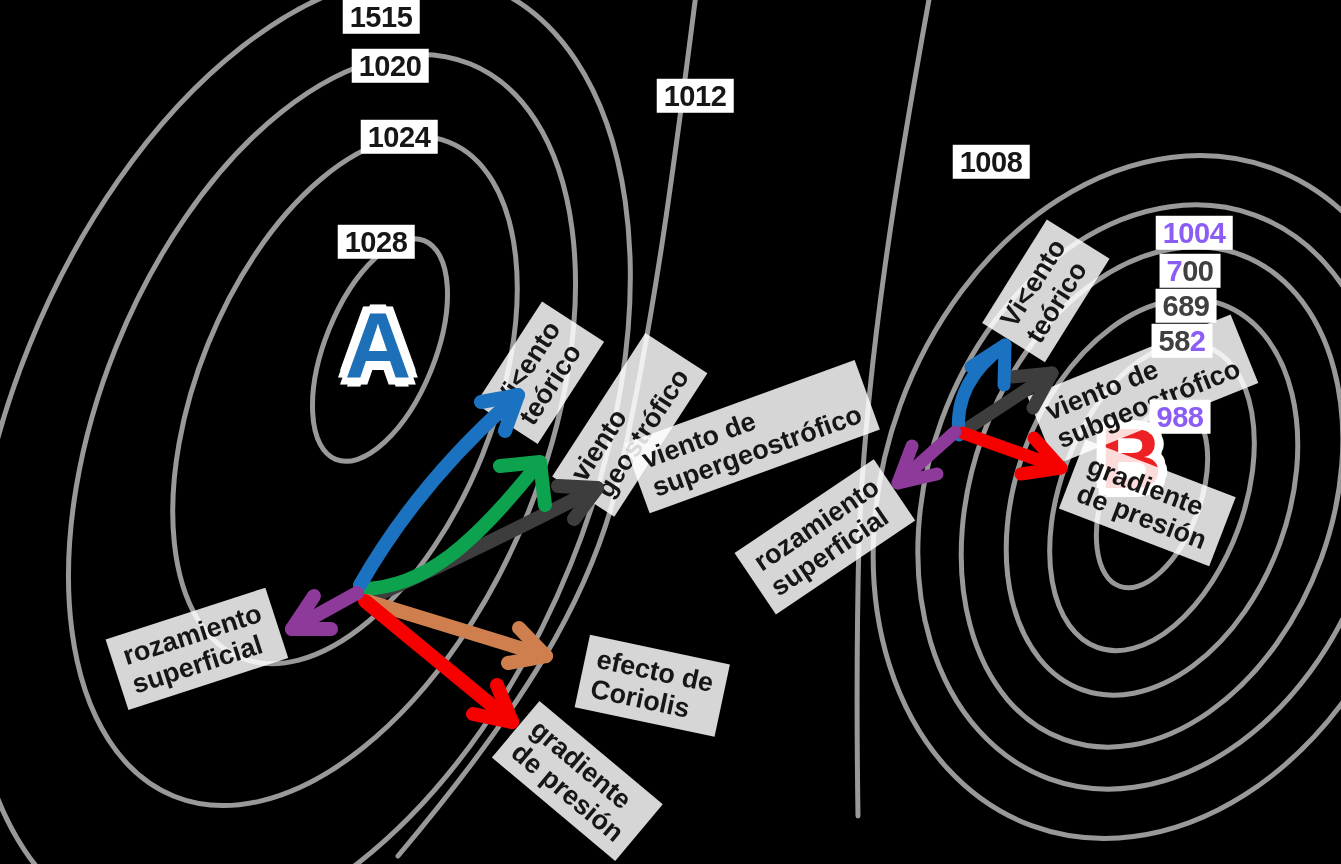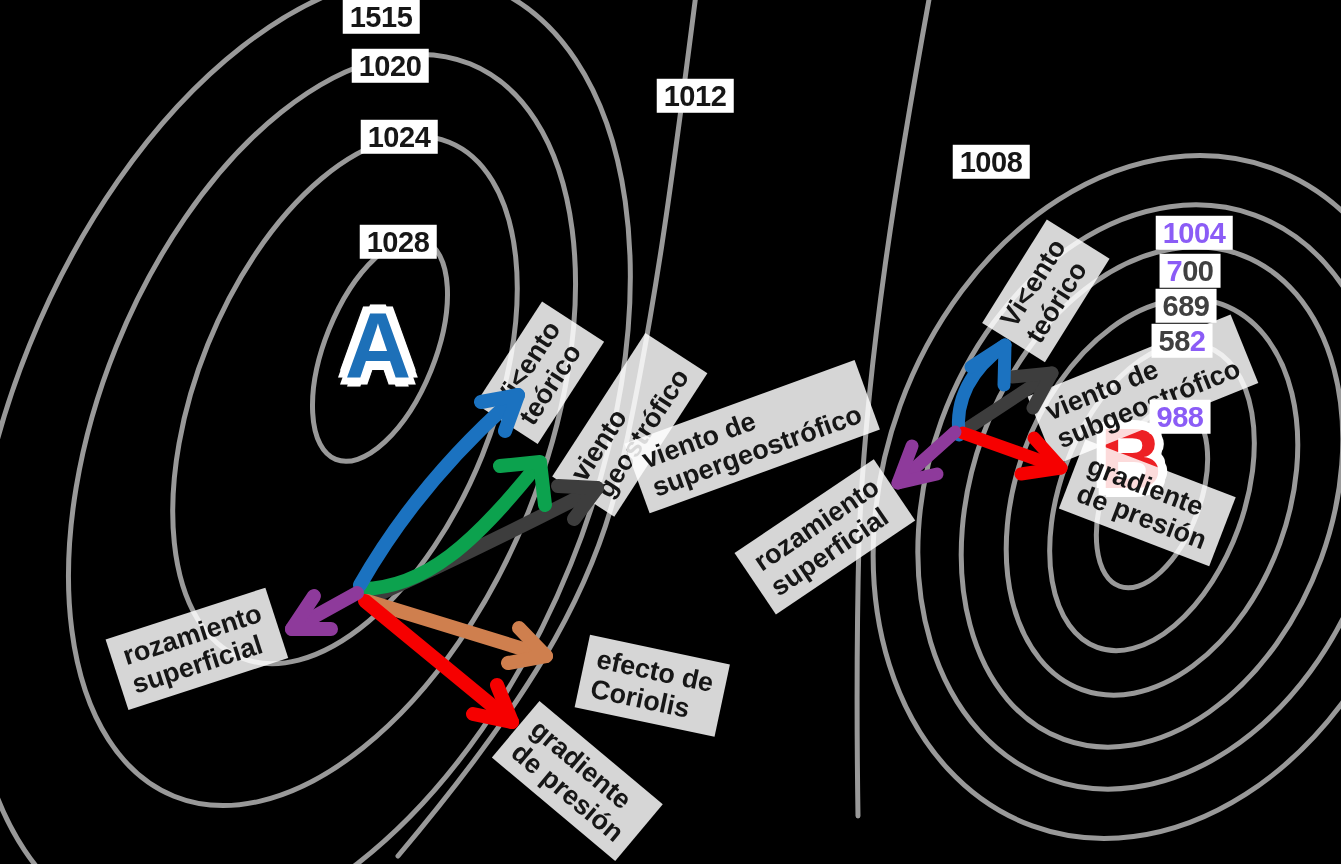--- a/index.html
+++ b/index.html
@@ -62,21 +62,21 @@
       <path d="M 930,-6 C 898,170 866,360 859,540 C 856,660 857,750 858,816"></path>
     </g>
   </svg>
 
   <div class="letter" style="left: 378px; top: 345px; font-size: 92px; color: rgb(29, 112, 184);">A</div>
   <div class="letter" style="left: 1131px; top: 458px; font-size: 86px; color: rgb(237, 32, 36);">B</div>
 
   <div class="num" style="left:381px;top:17px">1515</div>
   <div class="num" style="left:390px;top:66px">1020</div>
   <div class="num" style="left:399px;top:137px">1024</div>
-  <div class="num" style="left:398px;top:242px">1028</div>
+  <div class="num" style="left:376px;top:242px">1028</div>
   <div class="num" style="left:695px;top:96px">1012</div>
   <div class="num" style="left:991px;top:162px">1008</div>
 
   <div class="lbl" style="left:540px;top:373px;--r:-57deg">
     <div>Vi&lt;ento</div>
     <div>teórico</div>
   </div>
   <div class="lbl" style="left:630px;top:425px;--r:-57deg">
     <div>viento</div>
     <div>geostrófico</div>

